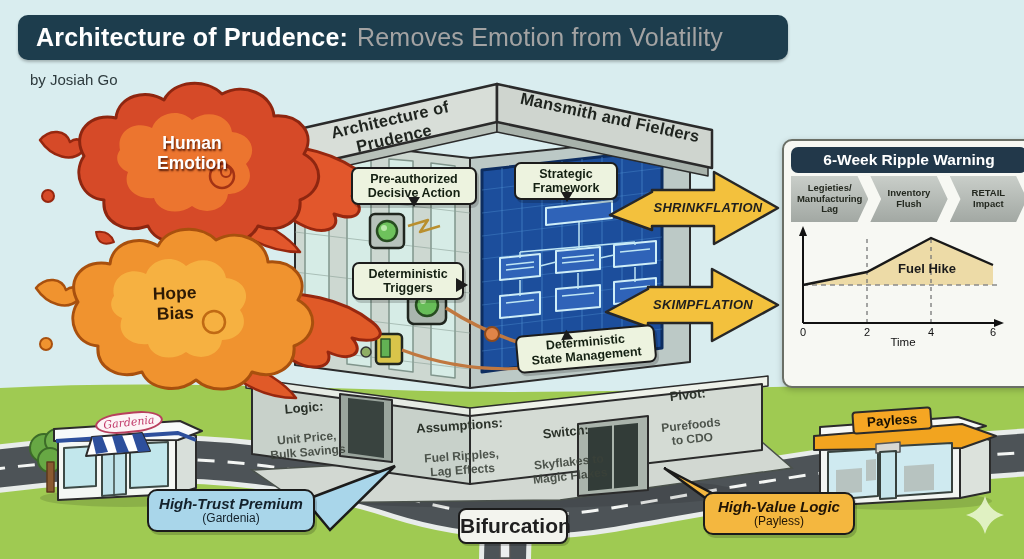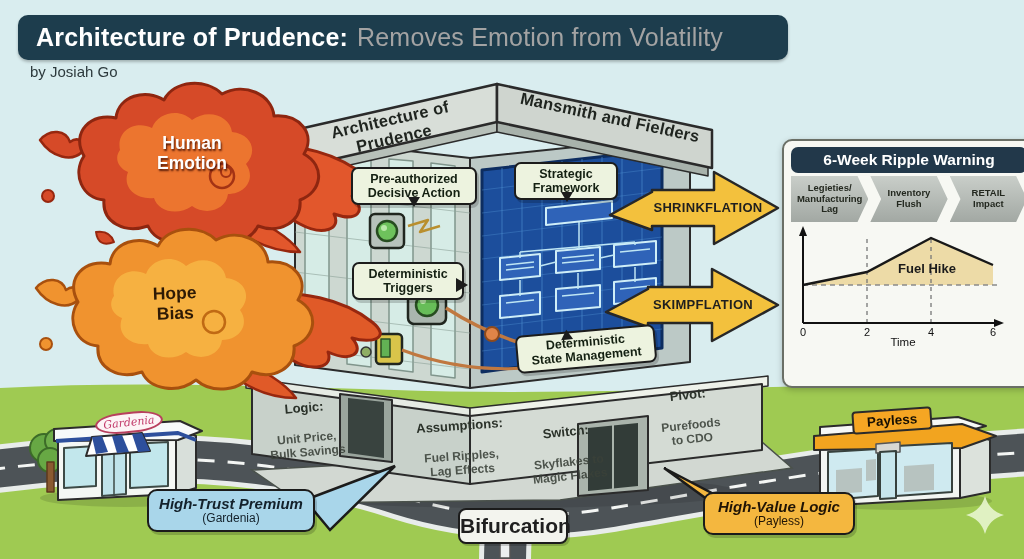--- a/index.html
+++ b/index.html
@@ -7,37 +7,37 @@
   #stage{position:relative;width:1024px;height:559px;overflow:hidden;background:#d9edef;}
   .abs{position:absolute;}
   .lbl{font-weight:bold;text-align:center;white-space:pre-line;line-height:1.12;}
   svg text{font-family:"Liberation Sans",sans-serif;}
 
   
   .banner{left:18px;top:15px;width:770px;height:45px;background:#1d3d4d;border-radius:10px;
           box-shadow:0 2px 3px rgba(0,0,0,.25);display:flex;align-items:center;padding:0 18px;box-sizing:border-box;}
   .banner .t1{color:#fff;font-size:25px;font-weight:bold;letter-spacing:.2px;}
   .banner .t2{color:#a3a3a3;font-size:25px;font-weight:normal;margin-left:9px;letter-spacing:.2px;}
-  .byline{left:30px;top:63px;font-size:15px;color:#2d3a3d;}
+  .byline{left:30px;top:71px;font-size:15px;color:#2d3a3d;}
 
   
   .bubble{background:#edf3df;border:2px solid #1c1c1c;border-radius:7px;padding:3px 5px;
           font-size:12.5px;font-weight:bold;color:#142012;text-align:center;white-space:pre-line;
           line-height:1.12;box-shadow:2px 3px 0 rgba(0,0,0,.18);}
   .tail-d::after{content:"";position:absolute;left:45%;bottom:-10px;border:6px solid transparent;border-top:10px solid #1c1c1c;}
   .tail-r::after{content:"";position:absolute;right:-13px;top:40%;border:7px solid transparent;border-left:12px solid #1c1c1c;}
   .tail-u::after{content:"";position:absolute;left:32%;top:-10px;border:6px solid transparent;border-bottom:10px solid #1c1c1c;}
 
   
   .wall{color:#3a4139;text-align:center;white-space:pre-line;line-height:1.1;}
   .wall .wt{font-weight:bold;font-size:13px;color:#2b322a;display:block;}
   .wall .wb{font-weight:bold;font-size:12px;opacity:.88;display:block;}
 
   
-  .arrowtxt{font-size:13px;font-weight:bold;color:#1f1f1f;text-align:center;letter-spacing:.3px;}
+  .arrowtxt{font-size:13px;font-weight:bold;color:#1f1f1f;text-align:center;letter-spacing:.3px;font-style:italic;}
 
   
   .panel{left:782px;top:139px;width:254px;height:249px;background:#f7f8f3;border:2px solid #6a6f66;
          border-radius:10px;box-shadow:0 2px 6px rgba(0,0,0,.22);box-sizing:border-box;
          display:flex;flex-direction:column;padding:6px 7px;gap:3px;}
   .panel-hdr{background:#22384a;border-radius:7px;color:#fff;font-size:15.5px;font-weight:bold;
              text-align:center;padding:4px 0;}
   .panel-sub{font-size:11.5px;font-weight:bold;color:#17222b;text-align:center;letter-spacing:-.1px;}
   .stages{display:flex;gap:2px;}
   .stage{flex:1;height:46px;display:flex;align-items:center;justify-content:center;

